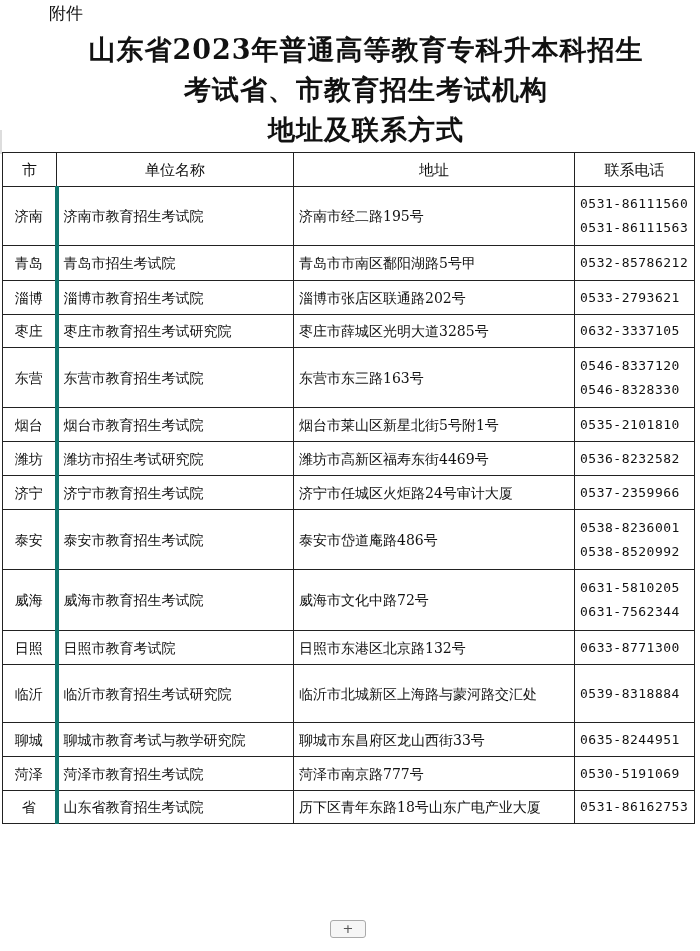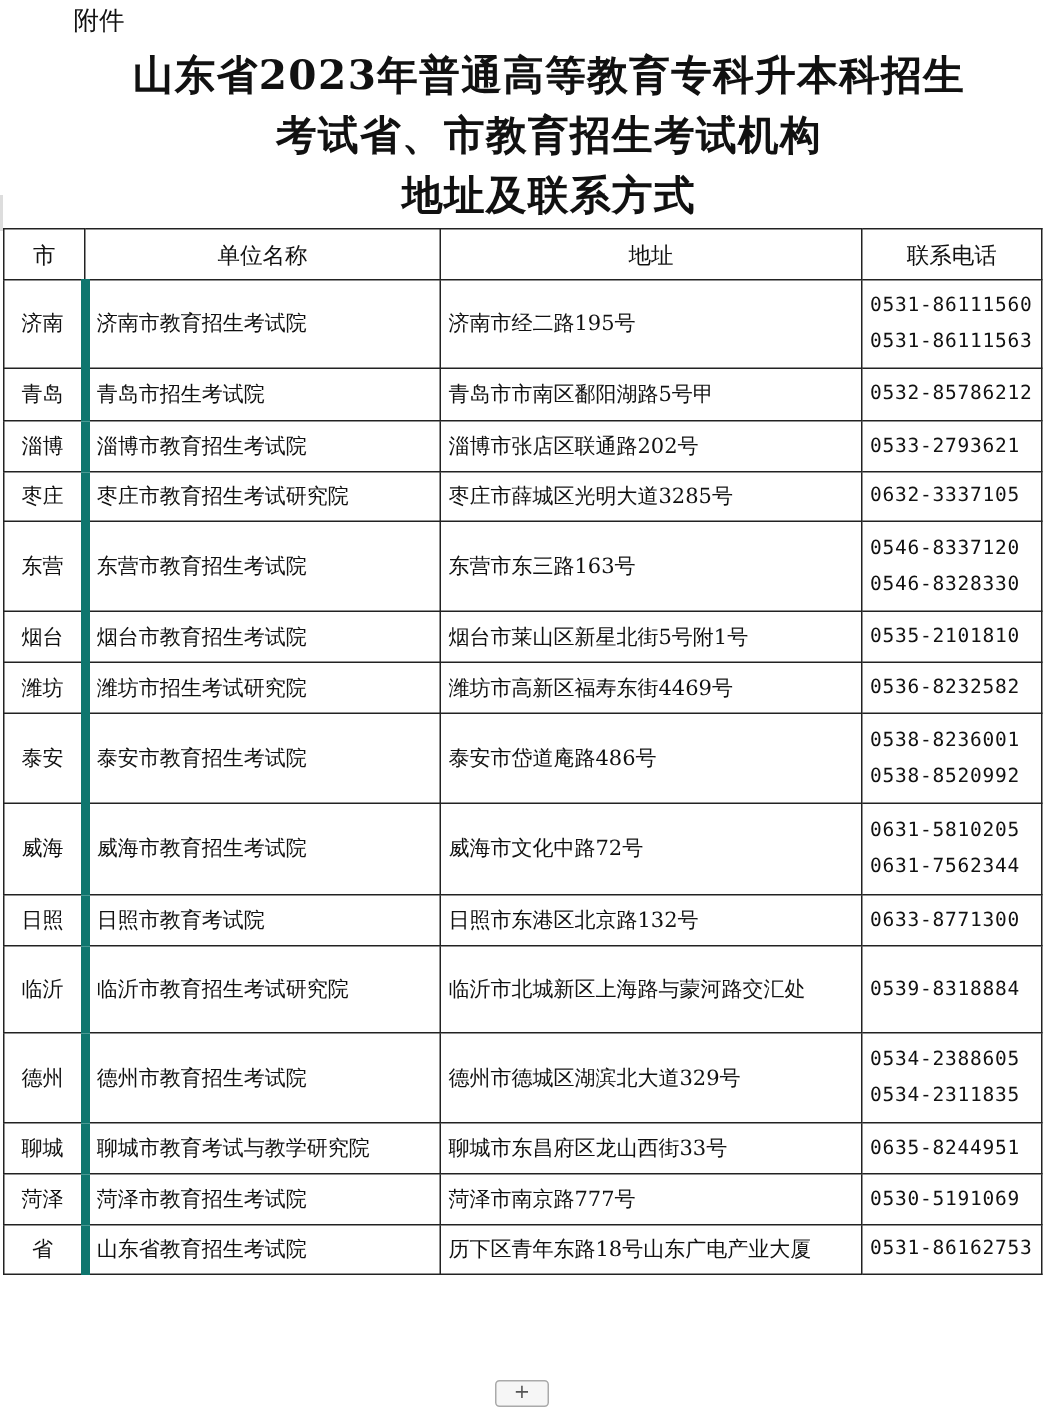--- a/index.html
+++ b/index.html
@@ -9,21 +9,21 @@
             font-family: "DejaVu Sans", "Liberation Sans", sans-serif; margin-left: 15px; }
   .title { position: absolute; left: 16px; width: 700px; text-align: center;
            font-weight: bold; font-size: 27px; letter-spacing: 1px; }
   .t1 { top: 32px; } .t2 { top: 72px; } .t3 { top: 112px; }
   table { position: absolute; left: 2px; top: 152px; width: 692px;
           border-collapse: collapse; table-layout: fixed; }
   td, th { border: 1px solid #222; font-size: 14px; font-weight: normal;
            padding: 0 5px; line-height: 24px; vertical-align: middle; }
   th { height: 33px; font-family: "DejaVu Sans", "Liberation Sans", sans-serif; font-size: 15px; text-align: center; }
   td.city { text-align: center; padding: 0; }
-  td.org { border-left: 6px solid #0f766e; margin-left: 26px; }
+  td.org { border-left: 4px solid #0f766e; margin-left: 26px; }
   td.phone { font-family: "DejaVu Sans Mono", "Liberation Mono", monospace; font-size: 13px; letter-spacing: 0.5px; }
   .plus-btn { position: absolute; left: 330px; top: 920px; width: 34px; height: 16px;
               border: 1px solid #aaa; border-radius: 3px; background: #f6f6f6;
               font-size: 13px; line-height: 15px; text-align: center; color: #555;
               font-family: "DejaVu Sans", sans-serif; }
   .edge { position: absolute; left: 0; top: 130px; width: 2px; height: 24px; background: #ddd; }
 </style>
 </head>
 <body>
 
@@ -100,20 +100,28 @@
         </td>
       </tr>
       <tr style="height: 34px;">
         <td class="city">潍坊</td>
         <td class="org">潍坊市招生考试研究院</td>
         <td class="addr">潍坊市高新区福寿东街4469号</td>
         <td class="phone">
           <div>0536-8232582</div>
         </td>
       </tr>
+      <tr style="height: 34px;">
+        <td class="city">济宁</td>
+        <td class="org">济宁市教育招生考试院</td>
+        <td class="addr">济宁市任城区火炬路24号审计大厦</td>
+        <td class="phone">
+          <div>0537-2359966</div>
+        </td>
+      </tr>
       <tr style="height: 60px;">
         <td class="city">泰安</td>
         <td class="org">泰安市教育招生考试院</td>
         <td class="addr">泰安市岱道庵路486号</td>
         <td class="phone">
           <div>0538-8236001</div>
           <div>0538-8520992</div>
         </td>
       </tr>
       <tr style="height: 61px;">
@@ -134,29 +142,20 @@
         </td>
       </tr>
       <tr style="height: 58px;">
         <td class="city">临沂</td>
         <td class="org">临沂市教育招生考试研究院</td>
         <td class="addr">临沂市北城新区上海路与蒙河路交汇处</td>
         <td class="phone">
           <div>0539-8318884</div>
         </td>
       </tr>
-      <tr style="height: 60px;">
-        <td class="city">德州</td>
-        <td class="org">德州市教育招生考试院</td>
-        <td class="addr">德州市德城区湖滨北大道329号</td>
-        <td class="phone">
-          <div>0534-2388605</div>
-          <div>0534-2311835</div>
-        </td>
-      </tr>
       <tr style="height: 34px;">
         <td class="city">聊城</td>
         <td class="org">聊城市教育考试与教学研究院</td>
         <td class="addr">聊城市东昌府区龙山西街33号</td>
         <td class="phone">
           <div>0635-8244951</div>
         </td>
       </tr>
       <tr style="height: 34px;">
         <td class="city">菏泽</td>

